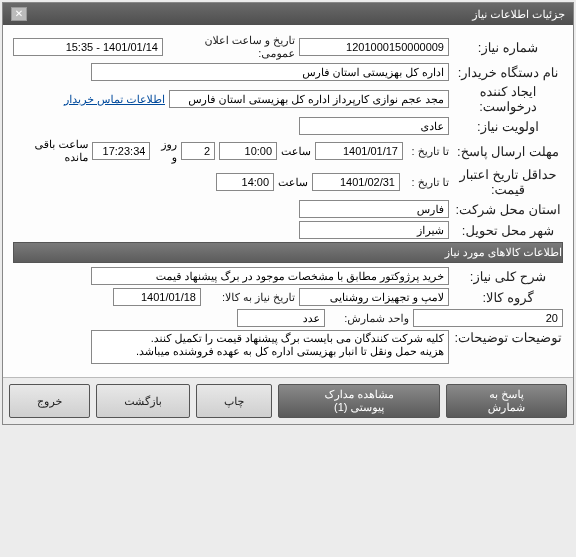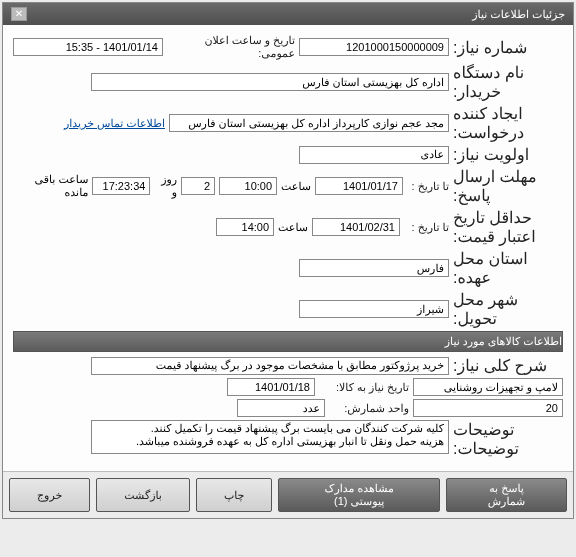--- a/index.html
+++ b/index.html
@@ -49,22 +49,22 @@
 }
 .row {
   display: flex;
   align-items: center;
   margin: 3px 0;
   gap: 4px;
   flex-wrap: nowrap;
 }
 .lbl {
   width: 110px;
-  text-align: left;
-  font-size: 16px;
+  text-align: center;
+  font-size: 13px;
   color: #222;
   flex-shrink: 0;
 }
 .lbl-sm { width: 70px; font-size: 11px; color:#222; }
 input.fld, .fld {
   border: 1px solid #888;
   background: #fff;
   height: 18px;
   padding: 1px 4px;
   font-size: 11px;
@@ -157,37 +157,38 @@
 
     <div class="row">
       <span class="lbl">حداقل تاریخ اعتبار قیمت:</span>
       <span class="lbl-sm" style="width:45px">تا تاریخ :</span>
       <input class="fld w80" value="1401/02/31" style="">
       <span>ساعت</span>
       <input class="fld w60" value="14:00" style="">
     </div>
 
     <div class="row">
-      <span class="lbl">استان محل عهده:</span>
+      <span class="lbl">استان محل شرکت:</span>
       <input class="fld w140" value="فارس" style="">
     </div>
 
     <div class="row">
       <span class="lbl">شهر محل تحویل:</span>
       <input class="fld w140" value="شیراز" style="">
     </div>
 
     <div class="section-head">اطلاعات کالاهای مورد نیاز</div>
 
     <div class="row">
       <span class="lbl">شرح کلی نیاز:</span>
       <input class="fld w340" value="خرید پرژوکتور مطابق با مشخصات موجود در برگ پیشنهاد قیمت" style="">
     </div>
 
     <div class="row">
+      <span class="lbl">گروه کالا:</span>
       <input class="fld w140" value="لامپ و تجهیزات روشنایی" style="">
       <span class="lbl-sm" style="width:90px">تاریخ نیاز به کالا:</span>
       <input class="fld w80" value="1401/01/18" style="">
     </div>
 
 
     <div class="row">
       <input class="fld w140" value="20" style="">
       <span class="lbl-sm" style="width:80px">واحد شمارش:</span>
       <input class="fld w80" value="عدد" style="">

